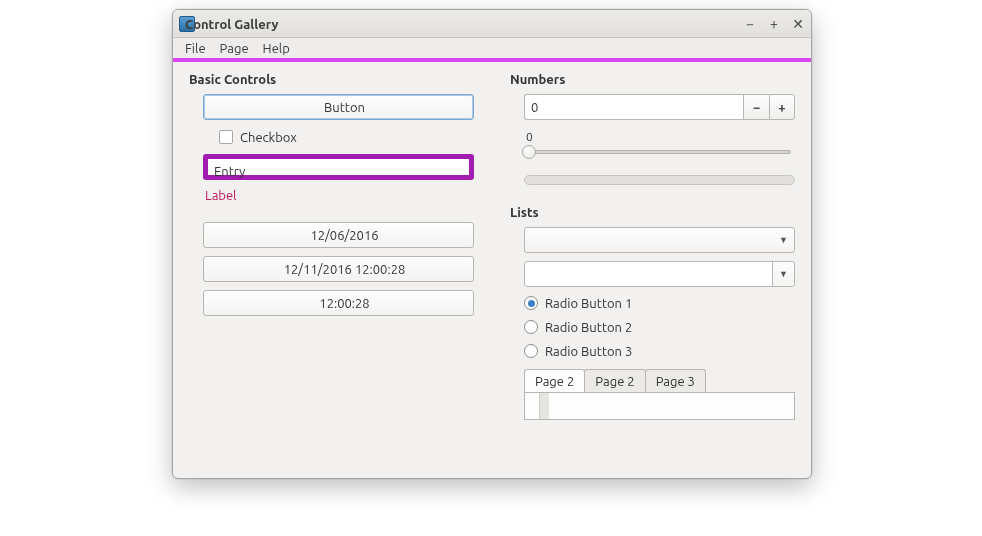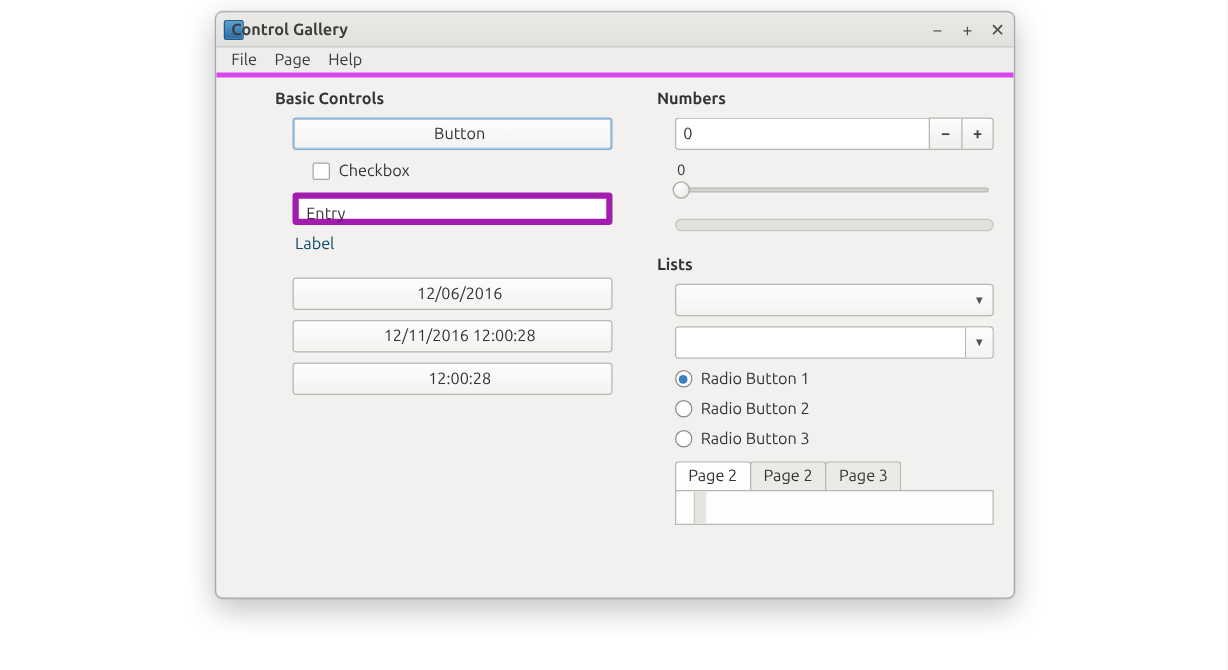--- a/index.html
+++ b/index.html
@@ -75,21 +75,20 @@
 .menubar .menu-item {
   padding: 2px 6px;
   color: #3c3c3c;
 }
 .content {
   flex: 1;
   display: flex;
   gap: 36px;
   padding: 10px 16px 0 16px;
   overflow: hidden;
-  margin-left: 31px;
 }
 .col { flex: 1; display: flex; flex-direction: column; }
 .group-title {
   font-weight: bold;
   color: #333;
   margin-bottom: 8px;
 }
 .group-body {
   padding-left: 14px;
   display: flex;
@@ -126,21 +125,21 @@
 .text-input {
   height: 26px;
   background: #fff;
   border: 5px solid #a21caf;
   border-radius: 3px;
   padding: 0 6px;
   line-height: 24px;
   color: #333;
 }
 .label-text {
-  color: #0c4a6e;
+  color: #be185d;
   padding: 0 0 0 2px;
 }
 .spacer-sm { height: 4px; }
 .spacer-md { height: 10px; }
 
 
 .spin-row {
   display: flex;
   align-items: stretch;
 }

